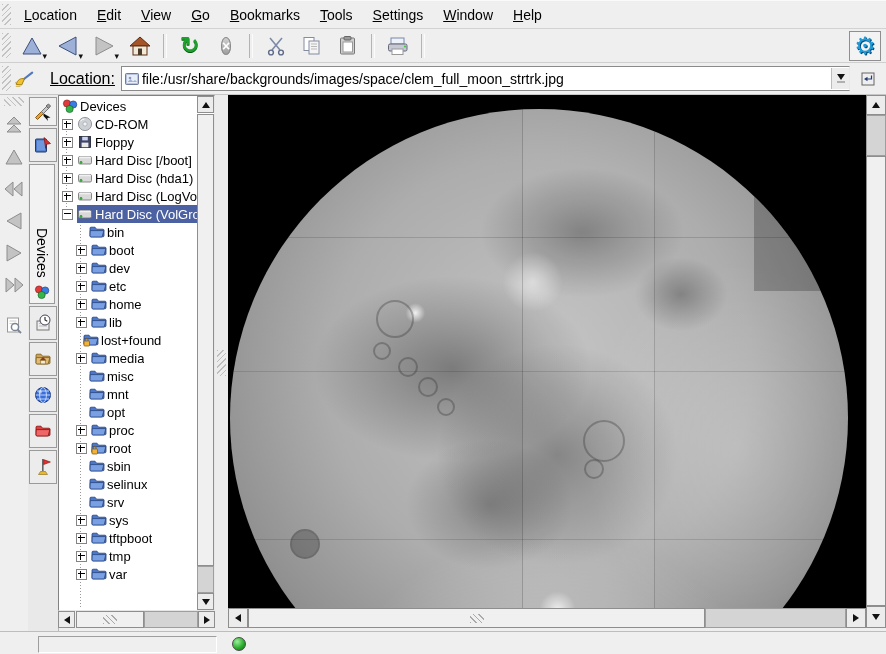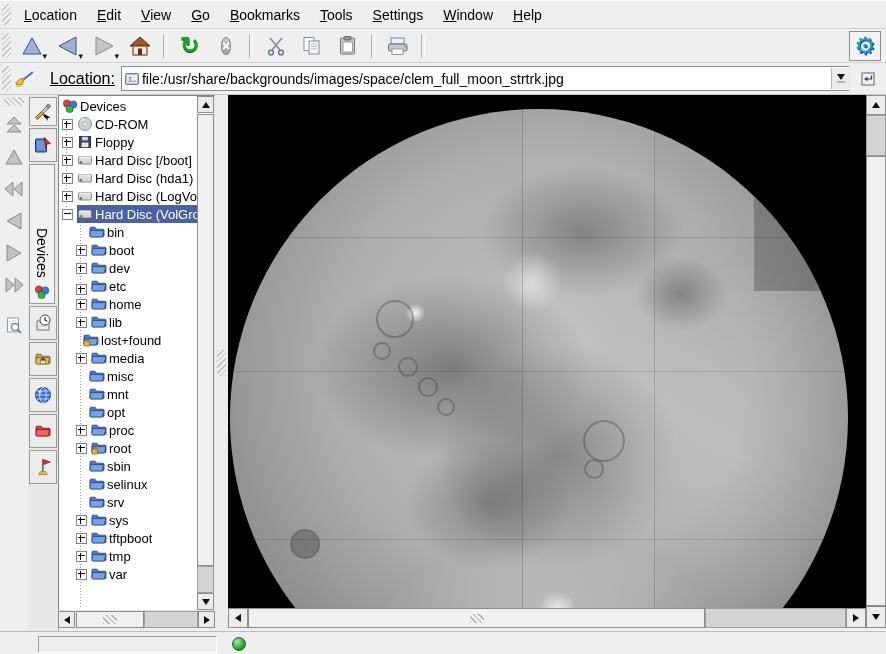--- a/index.html
+++ b/index.html
@@ -506,21 +506,21 @@
             <span class="row-content">
               <span class="tree-icon">
                 <svg width="16" height="16" viewBox="0 0 16 16" xmlns="http://www.w3.org/2000/svg">
                   <path d="M1 4.2c0-.6.4-1 1-1h4l1.6 2H14c.6 0 1 .4 1 1v5.6c0 .6-.4 1-1 1H2c-.6 0-1-.4-1-1z" fill="#4d77c8" stroke="#24427e" stroke-width=".8"></path>
                   <path d="M1.2 6.6h13.6l-1.4 5.6c-.1.5-.5.8-1 .8H2c-.6 0-1-.4-1-1z" fill="#7aa0e4" stroke="#24427e" stroke-width=".8"></path>
                 </svg>
               </span>
               <span class="tree-label">dev</span>
             </span>
           </div>
-          <div class="tree-row" style="padding-left: 17px; align-items: flex-end;">
+          <div class="tree-row" style="padding-left: 17px;">
             <span class="expander plus"></span>
             <span class="row-content">
               <span class="tree-icon">
                 <svg width="16" height="16" viewBox="0 0 16 16" xmlns="http://www.w3.org/2000/svg">
                   <path d="M1 4.2c0-.6.4-1 1-1h4l1.6 2H14c.6 0 1 .4 1 1v5.6c0 .6-.4 1-1 1H2c-.6 0-1-.4-1-1z" fill="#4d77c8" stroke="#24427e" stroke-width=".8"></path>
                   <path d="M1.2 6.6h13.6l-1.4 5.6c-.1.5-.5.8-1 .8H2c-.6 0-1-.4-1-1z" fill="#7aa0e4" stroke="#24427e" stroke-width=".8"></path>
                 </svg>
               </span>
               <span class="tree-label">etc</span>
             </span>

